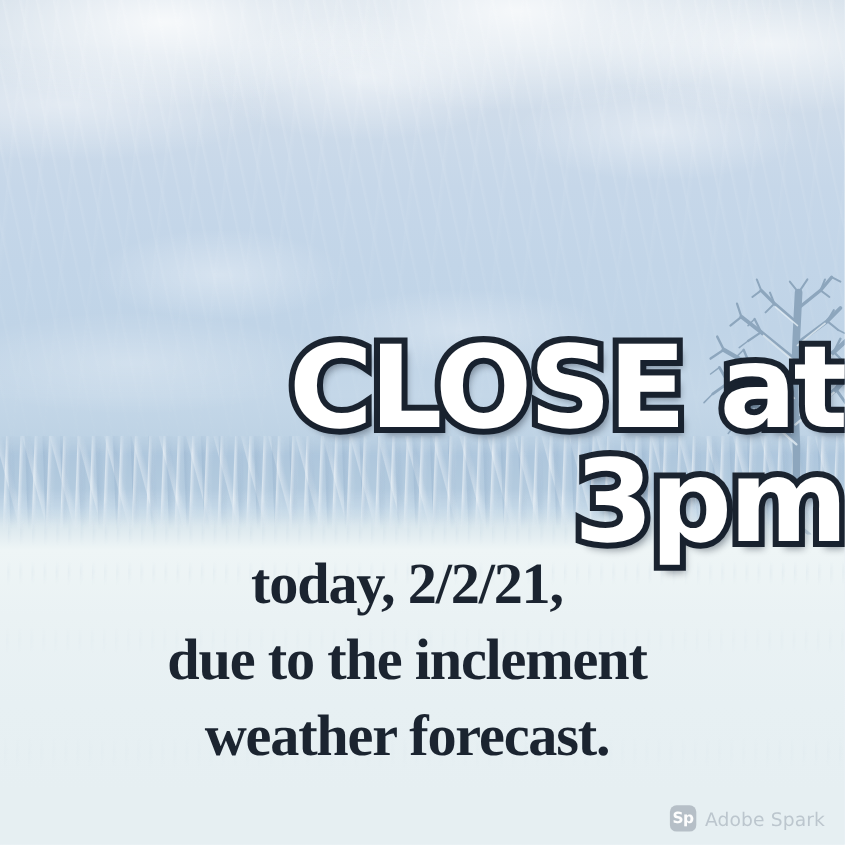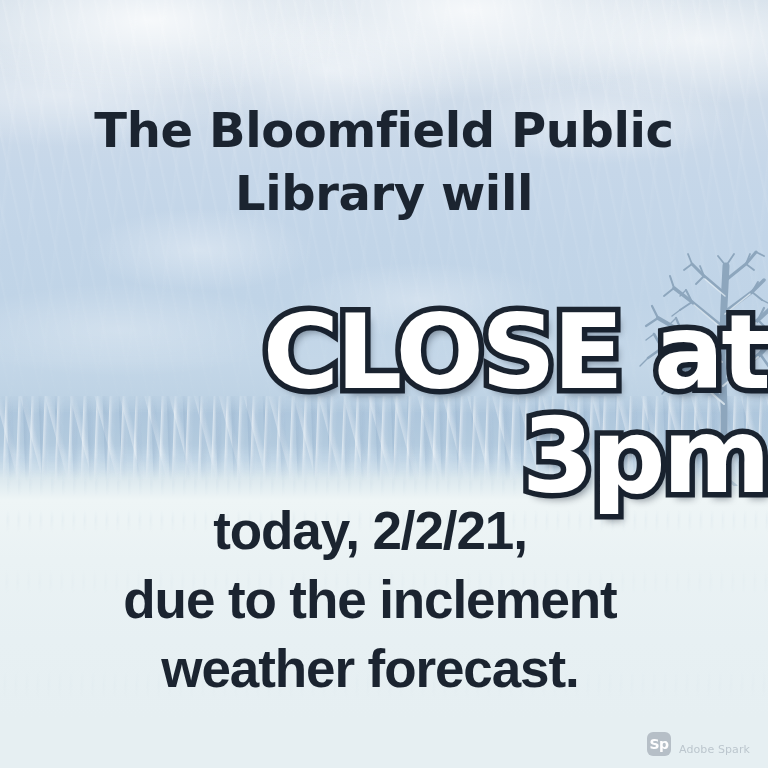--- a/index.html
+++ b/index.html
@@ -212,21 +212,21 @@
     text-shadow: 5px 7px 7px rgba(20,30,45,0.40);
   }
 
   .bodyline {
     position: absolute;
     left: 0;
     top: 497px;
     width: 740px;
     text-align: center;
     color: #1b2430;
-    font-family: Liberation Sans, sans-serif;
+    font-family: Liberation Serif, serif;
     font-weight: bold;
     font-size: 53px;
     line-height: 1.30;
     letter-spacing: -1.1px;
     white-space: pre-line;
   }
 
   
   .watermark {
     position: absolute;
@@ -246,21 +246,21 @@
     font-family: "DejaVu Sans", sans-serif;
     font-weight: bold;
     font-size: 14px;
     line-height: 24px;
     text-align: center;
     letter-spacing: -0.5px;
   }
   .wm-text {
     color: #b9c3cb;
     font-family: "DejaVu Sans", sans-serif;
-    font-size: 11px;
+    font-size: 17px;
     letter-spacing: 0.1px;
   }
 </style>
 </head>
 <body>
 
 <div id="poster">
 
   <div class="bg-layer bg-sky"></div>
   <div class="bg-layer bg-clouds"></div>
@@ -302,22 +302,20 @@
         <path d="M151 60 L131 43" stroke-width="1.4"></path>
       </g>
       <g stroke="#9db4c9" fill="none" stroke-linecap="round" opacity="0.55">
         <path d="M150 250 L150 236 M150 244 L140 250 M150 240 L162 250" stroke-width="3"></path>
       </g>
     </svg>
   </div>
 
   <div class="text-layer">
 
-    <div class="headline">The Bloomfield Public
-Library will</div>
 
     <div class="bigline">CLOSE at 3pm</div>
 
     <div class="bodyline">today, 2/2/21,
 due to the inclement
 weather forecast.</div>
   </div>
 
   <div class="watermark">
     <div class="wm-badge">Sp</div>

